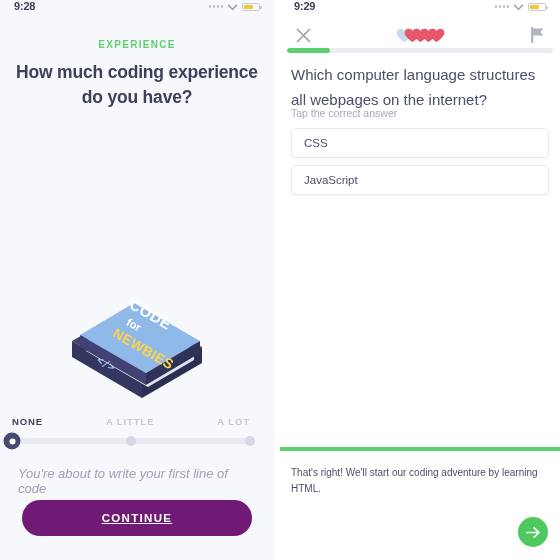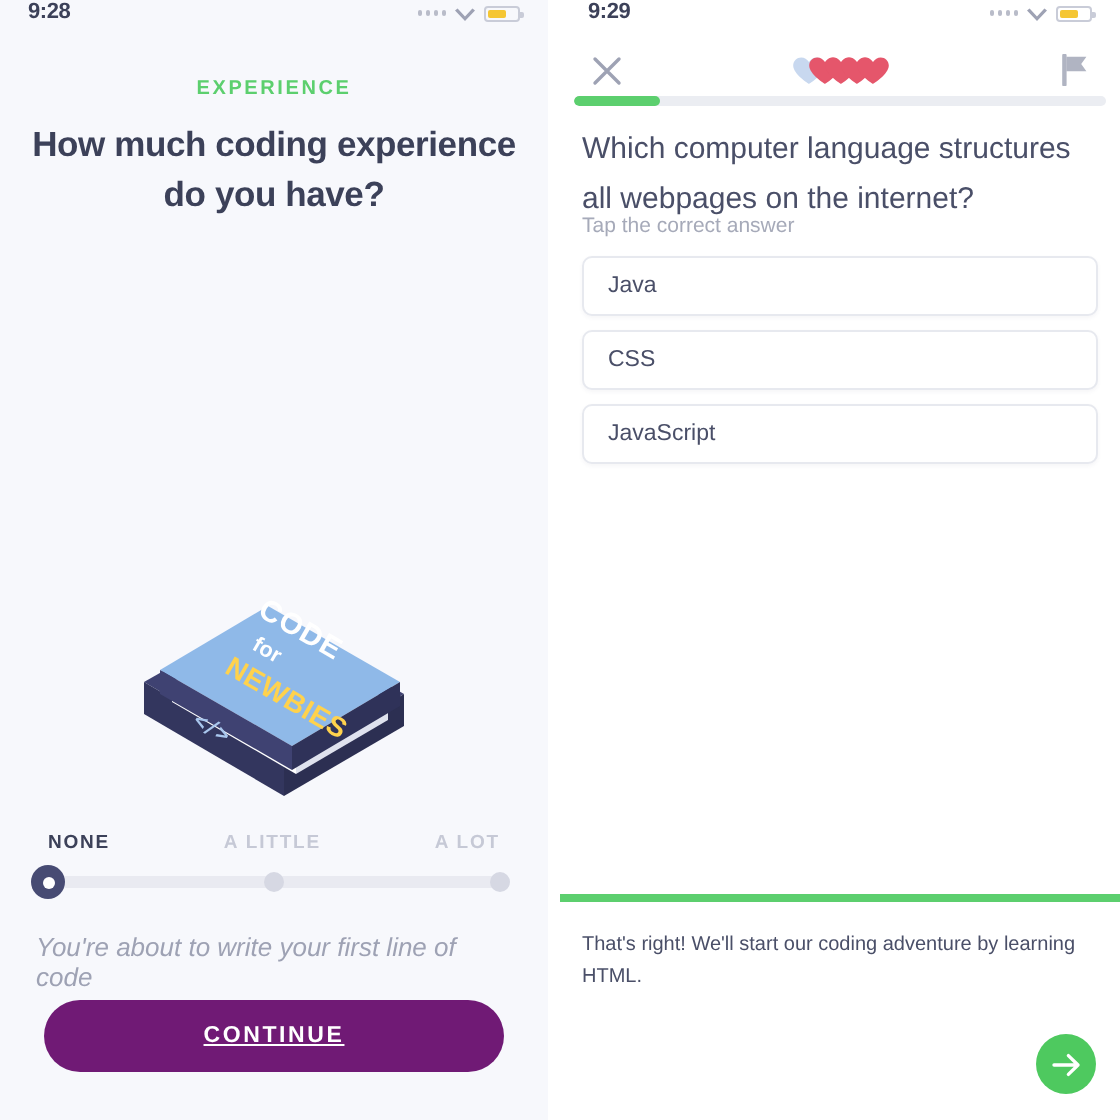--- a/index.html
+++ b/index.html
@@ -130,21 +130,21 @@
     left: 0; right: 0;
     height: 120px;
     display: flex;
     align-items: center;
     justify-content: center;
   }
 
   
   .slider-block {
     position: absolute;
-    left: 24px; right: 24px;
+    left: 12px; right: 24px;
     top: 416px;
   }
   .slider-labels {
     display: flex;
     justify-content: space-between;
     font-size: 9.5px;
     font-weight: bold;
     letter-spacing: 0.9px;
     margin-bottom: 11px;
   }
@@ -453,21 +453,20 @@
     </div>
 
     <div class="progress-track">
       <div class="progress-fill" id="progress-fill" style="width: 16%;"></div>
     </div>
 
     <div class="question">Which computer language structures all webpages on the internet?</div>
     <div class="subhint">Tap the correct answer</div>
 
     <div class="options">
-      <div class="option">Java</div>
       <div class="option">CSS</div>
       <div class="option">JavaScript</div>
     </div>
 
     <div class="feedback">
       <div class="feedback-text">That's right! We'll start our coding adventure by learning HTML.</div>
       <button class="next-btn">
         <svg width="15" height="13" viewBox="0 0 15 13">
           <path d="M1 6.5 L13 6.5 M8.2 1.8 L13 6.5 L8.2 11.2" stroke="#ffffff" stroke-width="1.7" fill="none" stroke-linecap="round" stroke-linejoin="round"></path>
         </svg>

